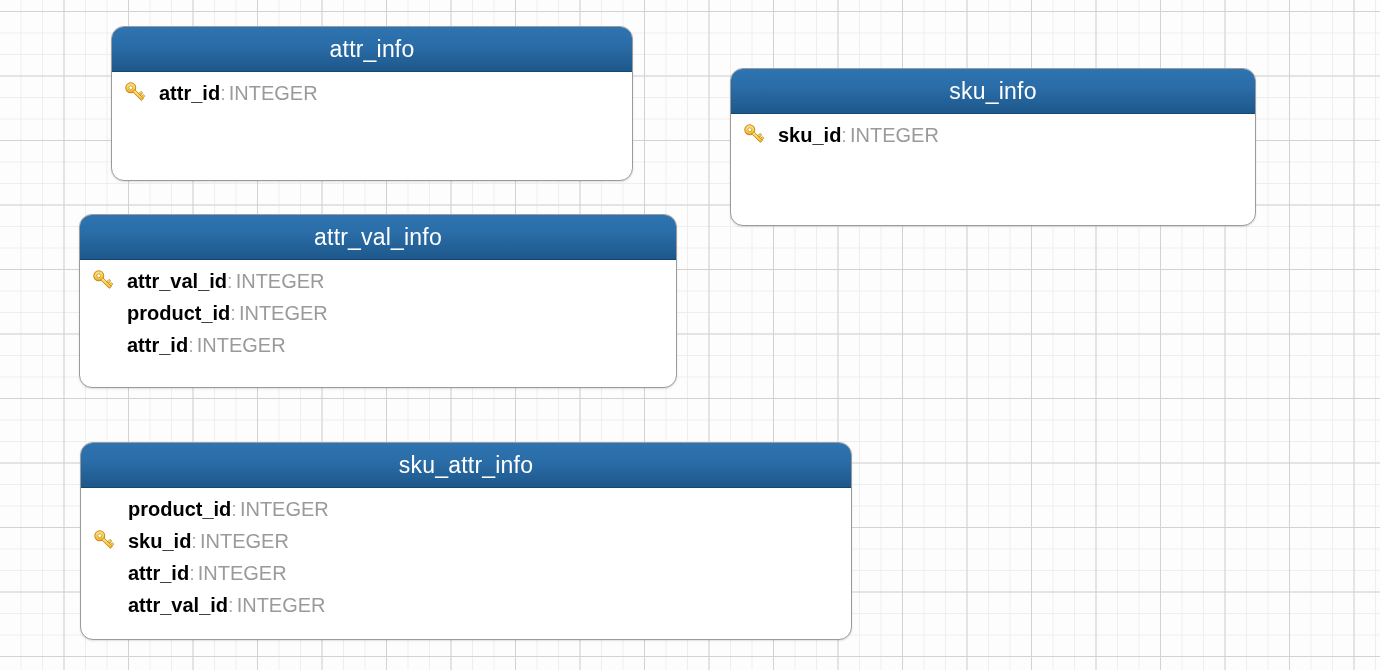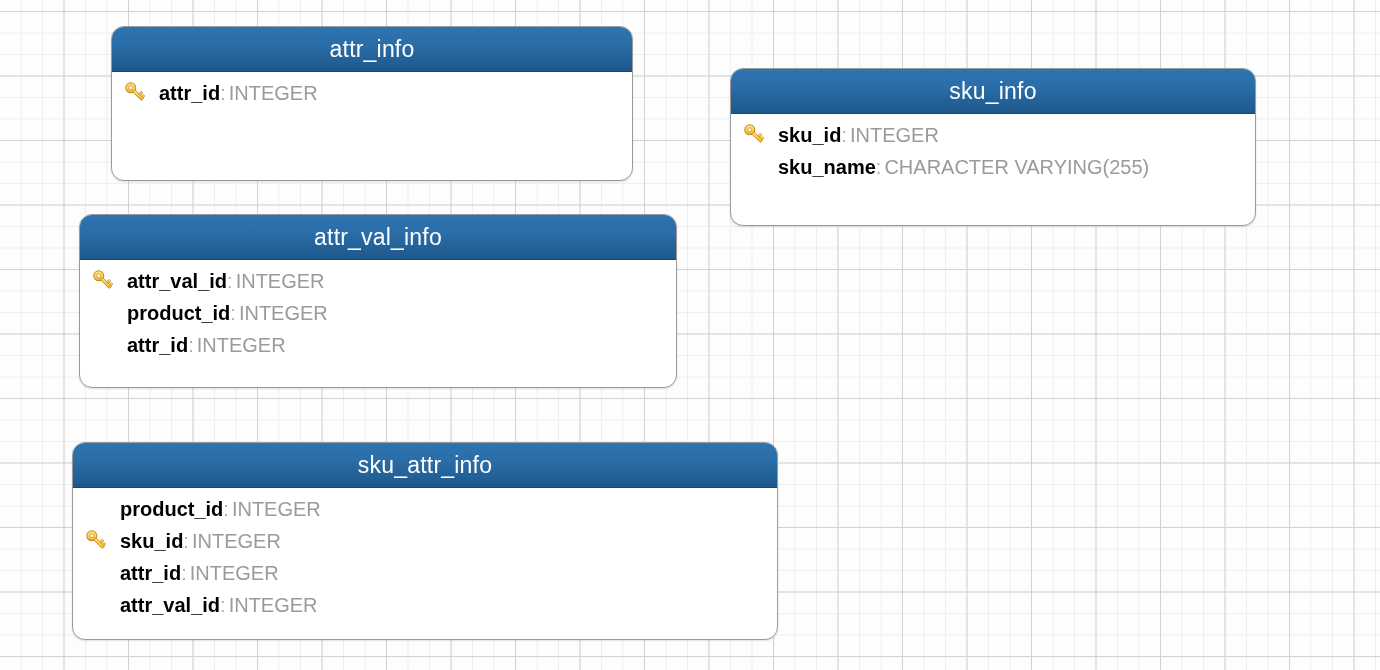--- a/index.html
+++ b/index.html
@@ -142,21 +142,20 @@
                 <rect x="11.5" y="9.8" width="3.0" height="12.4" rx="1.1" fill="url(#kg)" stroke="#c8881a" stroke-width="0.9"></rect>
                 <rect x="14.3" y="15.4" width="3.6" height="2.4" rx="0.7" fill="url(#kg)" stroke="#c8881a" stroke-width="0.8"></rect>
                 <rect x="14.3" y="19.2" width="2.8" height="2.3" rx="0.7" fill="url(#kg)" stroke="#c8881a" stroke-width="0.8"></rect>
               </g>
             </svg>
           </div>
           <div class="field-text"><span class="field-name">sku_id</span><span class="field-sep">:</span><span class="field-type">INTEGER</span></div>
         </div>
         <div class="field-row">
           <div class="key-slot"></div>
-          <div class="field-text"><span class="field-name">sku_name</span><span class="field-sep">:</span><span class="field-type">CHARACTER VARYING(255)</span></div>
         </div>
       </div>
     </div>
     <div class="entity" style="left: 79px; top: 214px; width: 598px; height: 174px;">
       <div class="entity-header">attr_val_info</div>
       <div class="entity-body">
         <div class="field-row">
           <div class="key-slot">
             <svg class="key-icon" width="26" height="26" viewBox="0 0 26 26">
               <defs>
@@ -183,21 +182,21 @@
         </div>
         <div class="field-row">
           <div class="key-slot"></div>
           <div class="field-text"><span class="field-name">attr_id</span><span class="field-sep">:</span><span class="field-type">INTEGER</span></div>
         </div>
         <div class="field-row">
           <div class="key-slot"></div>
         </div>
       </div>
     </div>
-    <div class="entity" style="left: 72px; top: 442px; width: 706px; height: 198px;">
+    <div class="entity" style="left: 80px; top: 442px; width: 772px; height: 198px;">
       <div class="entity-header">sku_attr_info</div>
       <div class="entity-body">
         <div class="field-row">
           <div class="key-slot"></div>
           <div class="field-text"><span class="field-name">product_id</span><span class="field-sep">:</span><span class="field-type">INTEGER</span></div>
         </div>
         <div class="field-row">
           <div class="key-slot">
             <svg class="key-icon" width="26" height="26" viewBox="0 0 26 26">
               <defs>

